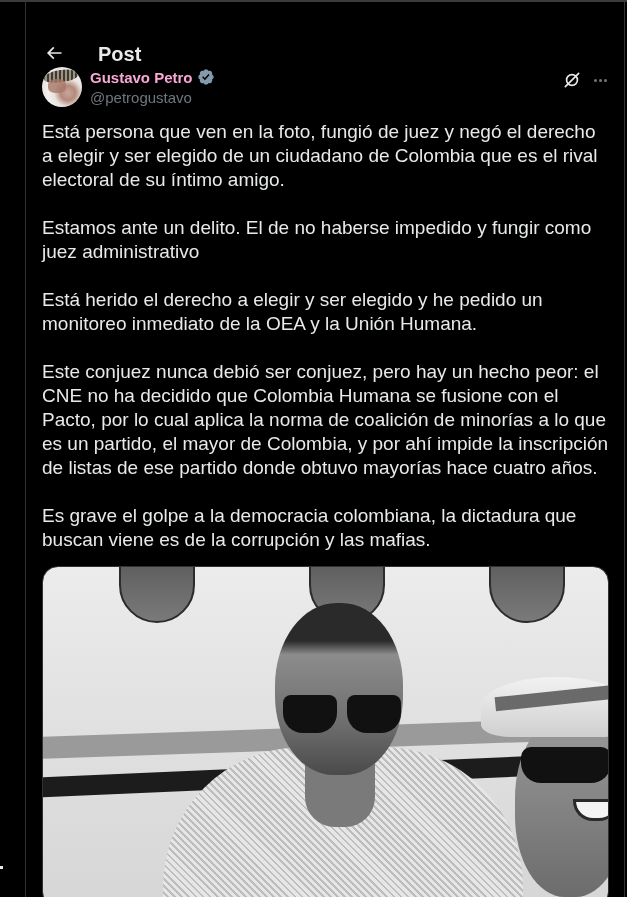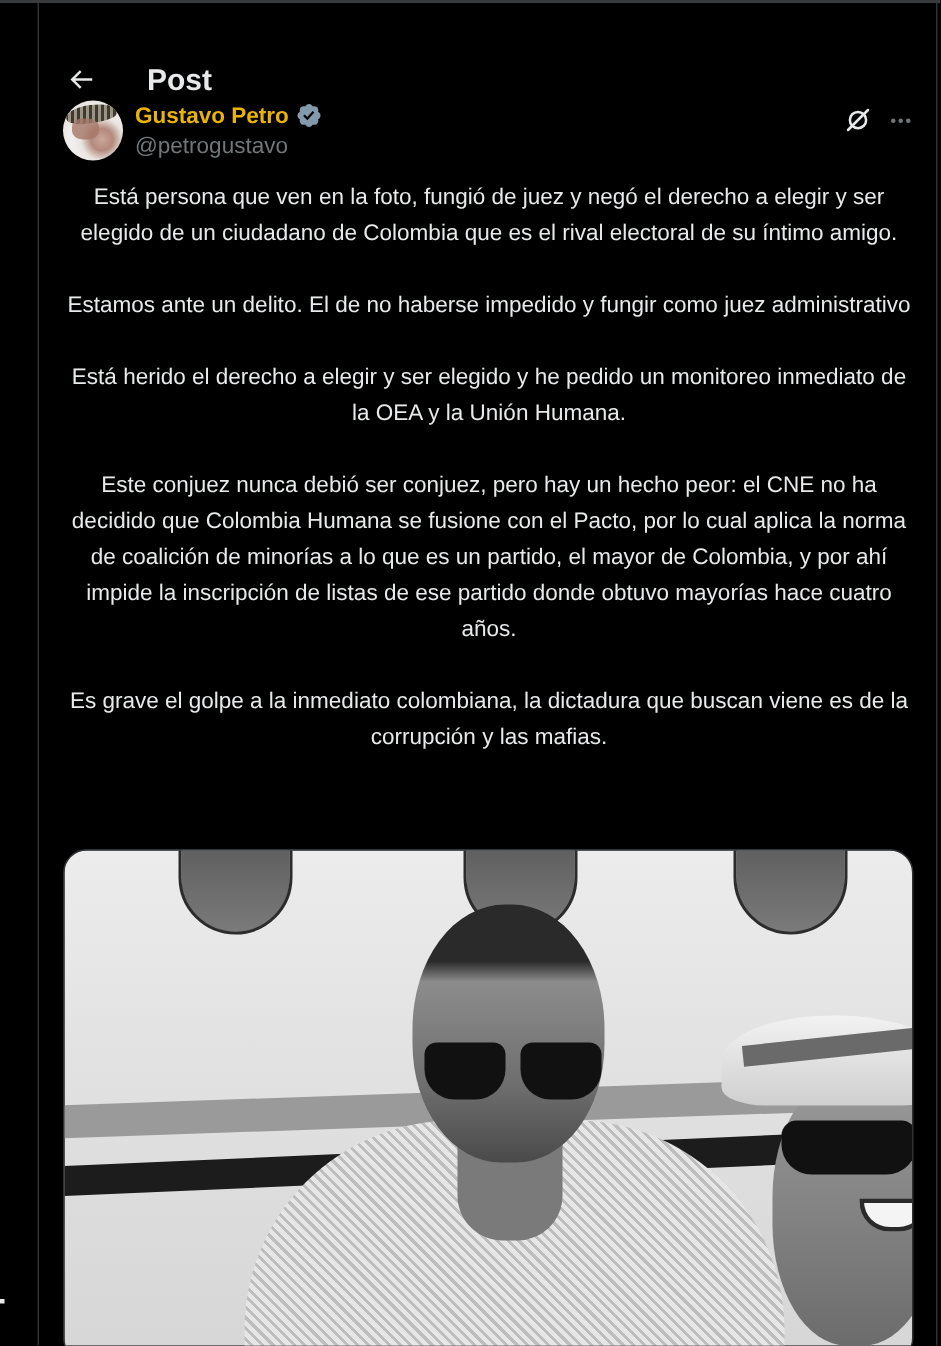--- a/index.html
+++ b/index.html
@@ -19,27 +19,27 @@
   .back-btn { position: absolute; left: 14px; top: 10px; width: 28px; height: 28px; display: flex; align-items: center; justify-content: center; cursor: pointer; }
   .page-title { position: absolute; left: 72px; top: 14px; font-size: 20px; font-weight: 700; color: #e7e9ea; }
 
   .author { position: absolute; left: 42px; top: 67px; height: 42px; width: 570px; }
   .avatar { position: absolute; left: 0; top: 0; width: 40px; height: 40px; border-radius: 50%; overflow: hidden;
     background: radial-gradient(circle at 65% 65%, #c9a79a 0%, #b48a7c 20%, #e9e4e0 38%, #f2f0ee 55%, #d8d3ce 100%); }
   .avatar .hat { position: absolute; left: 2px; top: 3px; width: 34px; height: 12px; border-radius: 50% 50% 40% 40%;
     background: repeating-linear-gradient(100deg, #3d3a33 0 2px, #9c9381 2px 4px); transform: rotate(-8deg); }
   .avatar .face { position: absolute; left: 6px; top: 12px; width: 18px; height: 14px; border-radius: 40%; background: #a57766; opacity: .8; }
   .name-row { position: absolute; left: 48px; top: 1px; display: flex; align-items: center; gap: 4px; }
-  .display-name { font-size: 15px; font-weight: 700; color: #eab308; }
+  .display-name { font-size: 15px; font-weight: 700; color: #f9a8d4; }
   .handle { position: absolute; left: 48px; top: 22px; font-size: 15px; color: #71767b; }
   .grok-btn { position: absolute; left: 520px; top: 3px; width: 20px; height: 20px; cursor: pointer; }
   .more-btn { position: absolute; left: 548px; top: 3px; width: 20px; height: 20px; display: flex; align-items: center; justify-content: center; gap: 2px; cursor: pointer; }
   .more-btn span { width: 3px; height: 3px; border-radius: 50%; background: #71767b; display: block; }
 
-  .post-text { position: absolute; left: 42px; top: 120px; width: 568px; font-size: 15px; line-height: 24px; color: #e7e9ea; text-align: center; }
+  .post-text { position: absolute; left: 42px; top: 120px; width: 568px; font-size: 19px; line-height: 24px; color: #e7e9ea; }
   .post-text p { margin: 0 0 24px 0; }
 
   .media { position: absolute; left: 42px; top: 566px; width: 565px; height: 340px; border-radius: 16px; overflow: hidden;
     background: linear-gradient(180deg, #ececec 0%, #e2e2e2 40%, #d6d6d6 100%); border: 1px solid #2f3336; }
   .win { position: absolute; top: -14px; width: 72px; height: 66px; border-radius: 0 0 40px 40px; background: linear-gradient(180deg,#5a5a5a,#7a7a7a); border: 2px solid #2c2c2c; }
   .stripe1 { position: absolute; left: 0; top: 160px; width: 565px; height: 22px; background: #9a9a9a; transform: skewY(-2deg); }
   .stripe2 { position: absolute; left: 0; top: 198px; width: 565px; height: 20px; background: #1c1c1c; transform: skewY(-2.5deg); }
   .man1-head { position: absolute; left: 232px; top: 36px; width: 128px; height: 172px; border-radius: 48% 48% 46% 46%; background: linear-gradient(180deg,#2a2a2a 0%,#2a2a2a 22%,#8c8c8c 30%,#6e6e6e 70%,#4a4a4a 100%); }
   .man1-glasses { position: absolute; left: 238px; top: 128px; width: 122px; height: 40px; }
   .man1-glasses i { position: absolute; top: 0; width: 54px; height: 38px; border-radius: 8px 8px 20px 20px; background: #111; display: block; }
@@ -93,21 +93,21 @@
     <span></span>
     <span></span>
   </div>
 </div>
 
 <div class="post-text">
   <p>Está persona que ven en la foto, fungió de juez y negó el derecho a elegir y ser elegido de un ciudadano de Colombia que es el rival electoral de su íntimo amigo.</p>
   <p>Estamos ante un delito. El de no haberse impedido y fungir como juez administrativo</p>
   <p>Está herido el derecho a elegir y ser elegido y he pedido un monitoreo inmediato de la OEA y la Unión Humana.</p>
   <p>Este conjuez nunca debió ser conjuez, pero hay un hecho peor: el CNE no ha decidido que Colombia Humana se fusione con el Pacto, por lo cual aplica la norma de coalición de minorías a lo que es un partido, el mayor de Colombia, y por ahí impide la inscripción de listas de ese partido donde obtuvo mayorías hace cuatro años.</p>
-  <p>Es grave el golpe a la inmediato colombiana, la dictadura que buscan viene es de la corrupción y las mafias.</p>
+  <p>Es grave el golpe a la democracia colombiana, la dictadura que buscan viene es de la corrupción y las mafias.</p>
 </div>
 
 <div class="media" title="Black-and-white photo of two men wearing sunglasses in front of an airplane fuselage">
   <div class="win" style="left:76px;"></div>
   <div class="win" style="left:266px;"></div>
   <div class="win" style="left:446px;"></div>
   <div class="stripe1"></div>
   <div class="stripe2"></div>
   <div class="man1-shirt"></div>
   <div class="man1-neck"></div>

